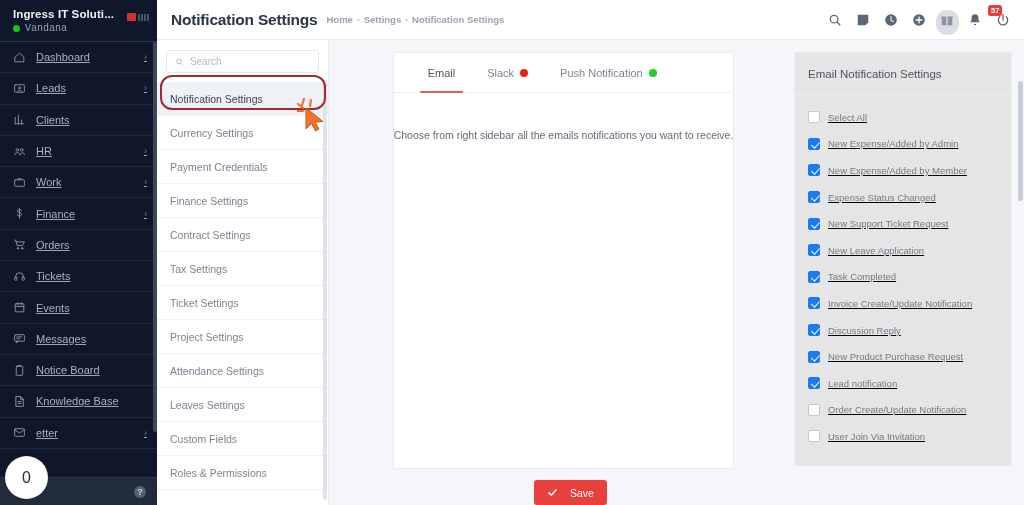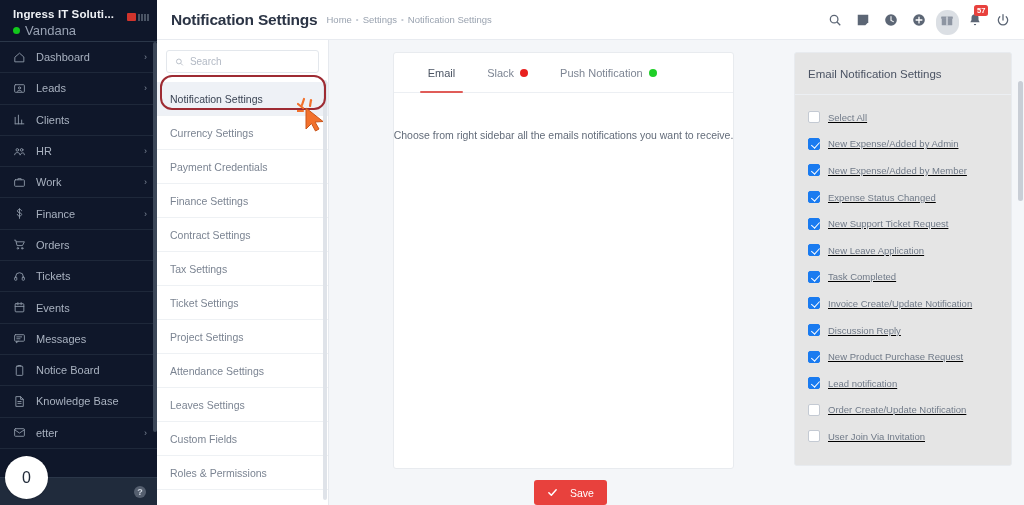--- a/index.html
+++ b/index.html
@@ -25,30 +25,30 @@
     border-bottom: 1px solid #2b3749;
     position: relative;
     height: 42px;
   }
   .sb-company {
     color: #eef1f5; font-size: 11.5px; font-weight: bold;
     letter-spacing: .1px; white-space: nowrap; line-height: 14px;
   }
   .sb-userline { display: flex; align-items: center; gap: 5px; margin-top: 2px; }
   .sb-dot { width: 7px; height: 7px; border-radius: 50%; background: #12c81c; display: inline-block; }
-  .sb-user { font-size: 13px; color: #98a2b3; }
+  .sb-user { font-size: 10px; color: #98a2b3; font-family: Liberation Mono, monospace; }
   .sb-logo {
     position: absolute; right: 8px; top: 13px;
     display: flex; align-items: center; gap: 2px;
   }
   .sb-logo-mark { width: 9px; height: 8px; background: #d0342c; border-radius: 1px; }
   .sb-logo-bars { display: flex; gap: 1px; }
   .sb-logo-bars i { width: 2px; height: 7px; background: #4a5464; display: block; }
 
-  .sb-nav { overflow: hidden; }
+  .sb-nav { overflow: hidden; text-decoration: underline; }
   .sb-item {
     display: flex; align-items: center;
     height: 31.3px; padding: 0 10px 0 13px;
     border-bottom: 1px solid #29344597;
     font-size: 11px; color: #a9b2c0;
     cursor: pointer; position: relative;
   }
   .sb-item .ic { width: 19px; flex: 0 0 19px; display: flex; align-items: center; color: #8d97a7; }
   .sb-item .lbl { flex: 1; padding-left: 4px; white-space: nowrap; }
   .sb-item .chev { font-size: 9px; color: #7e8899; }
@@ -82,26 +82,26 @@
 
   .topbar {
     height: 40px; background: #ffffff;
     display: flex; align-items: center;
     padding: 0 14px 0 14px;
     border-bottom: 1px solid #e8ebf0;
   }
   .page-title { font-size: 15.5px; font-weight: bold; color: #2b3445; letter-spacing: -.2px; }
   .crumbs { margin-left: 9px; font-size: 9.5px; color: #9aa3b0; display: flex; align-items: center; gap: 4px; }
   .crumbs .sep { color: #c3c9d2; font-size: 8px; }
-  .crumb { cursor: pointer; }
+  .crumb { cursor: pointer; font-weight: bold; }
   .topbar-spacer { flex: 1; }
   .top-icons { display: flex; align-items: center; gap: 14px; }
   .ticon { color: #5c6675; display: flex; align-items: center; cursor: pointer; position: relative; }
   .badge {
-    position: absolute; top: -8px; left: 6px;
+    position: absolute; top: -8px; left: 20px;
     background: #e8413d; color: #fff; font-size: 7.5px; font-weight: bold;
     border-radius: 2.5px; padding: 1px 3px; line-height: 9px;
   }
   .gift-wrap { position: relative; }
   .gift-glow {
     position: absolute; left: -4px; top: -3px;
     width: 23px; height: 25px; border-radius: 11px;
     background: rgba(190,196,205,.55);
   }
 

